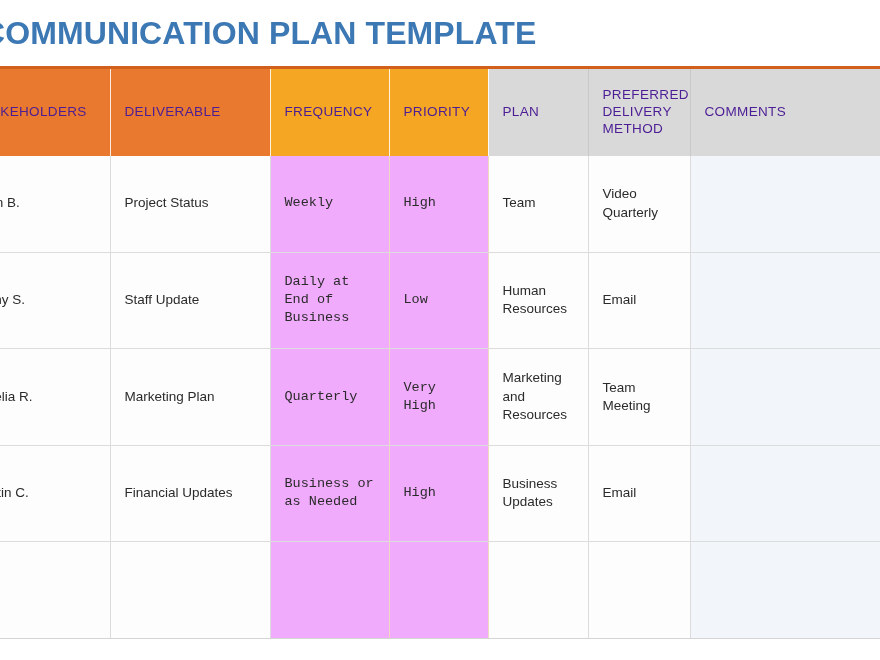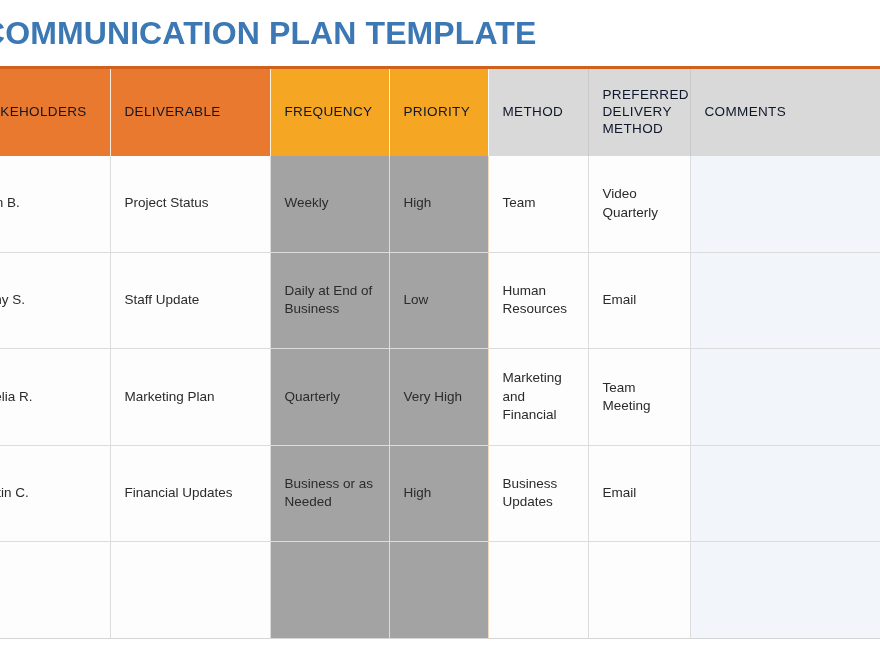--- a/index.html
+++ b/index.html
@@ -75,21 +75,21 @@
 
   
   thead tr { height: 88px; }
   thead th {
     padding: 0 14px;
     text-align: left;
     vertical-align: middle;
     font-size: 13.5px;
     font-weight: normal;
     letter-spacing: 0.35px;
-    color: #0f172a;
+    color: #4c1d95;
     border-right: 1px solid rgba(255,255,255,0.85);
     border-top: 3px solid #D1601C;
     box-sizing: border-box;
     line-height: 1.25;
   }
   th.hdr-orange { background: #E8792E; }
   th.hdr-amber  { background: #F5A623; }
   th.hdr-gray   {
     background: #D9D9D9;
     border-right: 1px solid #c9c9c9;
@@ -103,21 +103,21 @@
     vertical-align: middle;
     font-size: 13.5px;
     color: #2b2b2b;
     background: #FDFDFD;
     border-right: 1px solid #DCDCDC;
     border-bottom: 1px solid #DCDCDC;
     box-sizing: border-box;
     line-height: 1.35;
     word-wrap: break-word;
   }
-  tbody td.tint-peach { background: #a3a3a3; border-right-color: #EFD9C0; }
+  tbody td.tint-peach { background: #f0abfc; border-right-color: #EFD9C0; font-family: Liberation Mono, monospace; }
   tbody td.tint-blue  { background: #F2F6FA; border-right: none; }
   tbody tr:last-child td { border-bottom: 1px solid #D5D5D5; }
 </style>
 </head>
 <body>
 
 <div class="page">
 
   <div class="title-bar">
     <div class="doc-title">COMMUNICATION PLAN TEMPLATE</div>
@@ -133,21 +133,21 @@
         <col class="c-owner">
         <col class="c-method">
         <col class="c-comments">
       </colgroup>
       <thead>
         <tr>
           <th class="hdr-orange">STAKEHOLDERS</th>
           <th class="hdr-orange">DELIVERABLE</th>
           <th class="hdr-amber">FREQUENCY</th>
           <th class="hdr-amber">PRIORITY</th>
-          <th class="hdr-gray">METHOD</th>
+          <th class="hdr-gray">PLAN</th>
           <th class="hdr-gray">PREFERRED DELIVERY METHOD</th>
           <th class="hdr-gray hdr-last">COMMENTS</th>
         </tr>
       </thead>
       <tbody>
 
         <tr>
           <td>John B.</td>
           <td>Project Status</td>
           <td class="tint-peach">Weekly</td>
@@ -165,21 +165,21 @@
           <td>Human Resources</td>
           <td>Email</td>
           <td class="tint-blue"></td>
         </tr>
 
         <tr>
           <td>Amelia R.</td>
           <td>Marketing Plan</td>
           <td class="tint-peach">Quarterly</td>
           <td class="tint-peach">Very High</td>
-          <td>Marketing and Financial</td>
+          <td>Marketing and Resources</td>
           <td>Team Meeting</td>
           <td class="tint-blue"></td>
         </tr>
 
         <tr>
           <td>Martin C.</td>
           <td>Financial Updates</td>
           <td class="tint-peach">Business or as Needed</td>
           <td class="tint-peach">High</td>
           <td>Business Updates</td>

